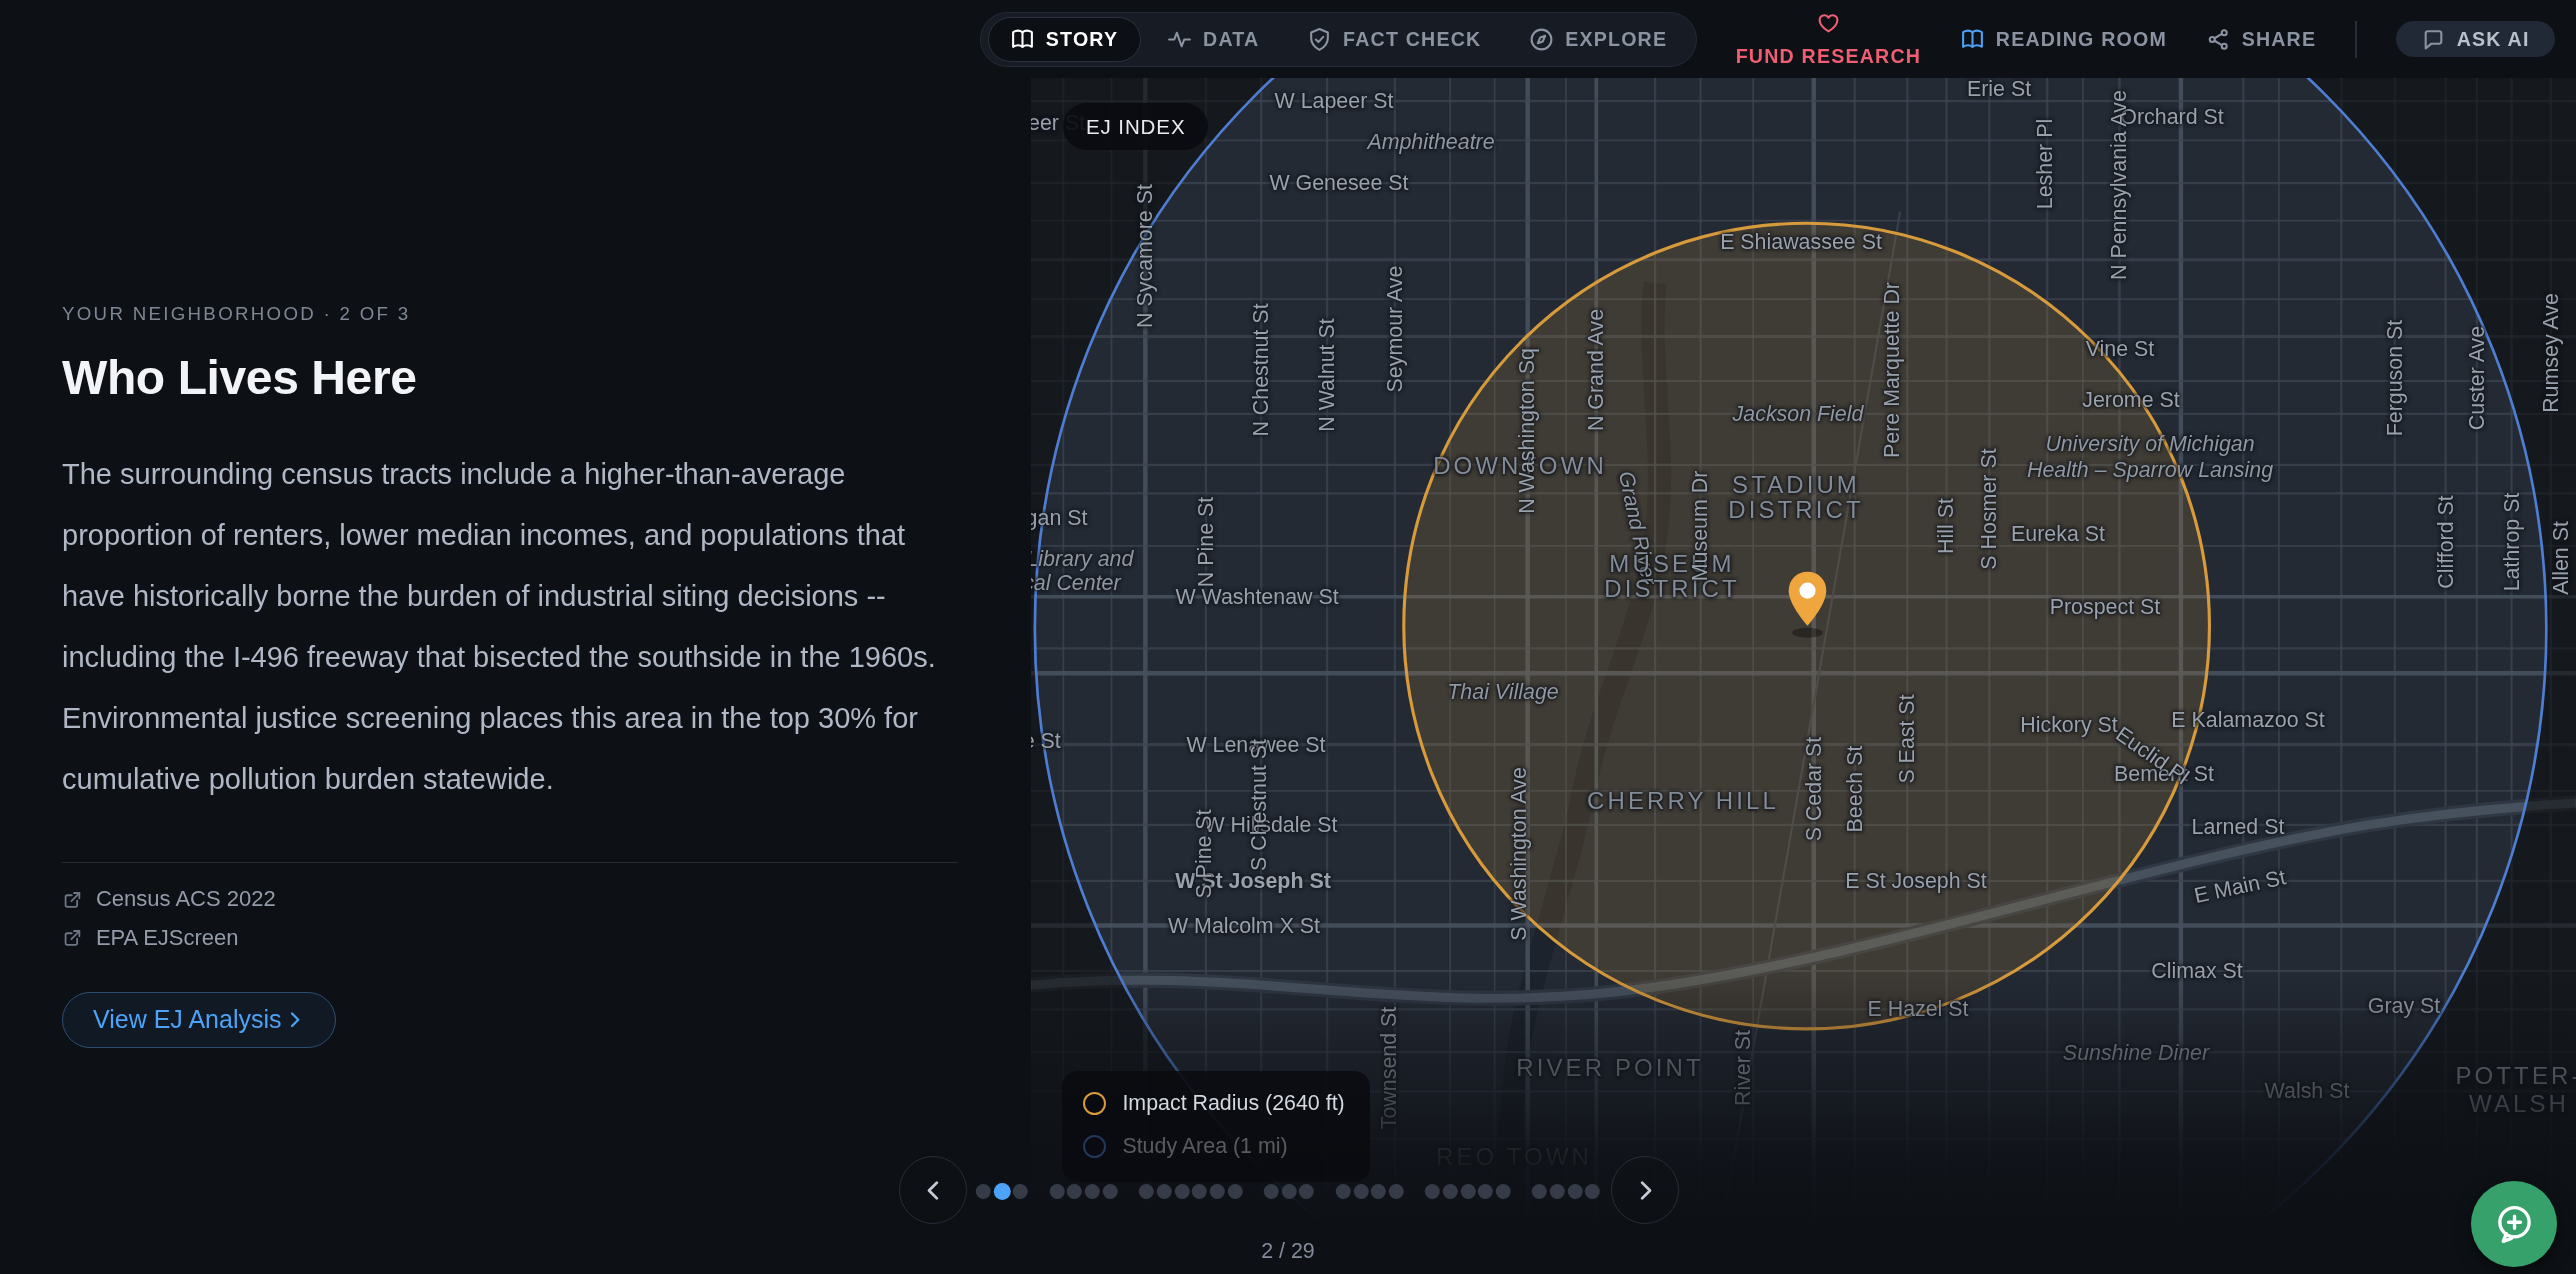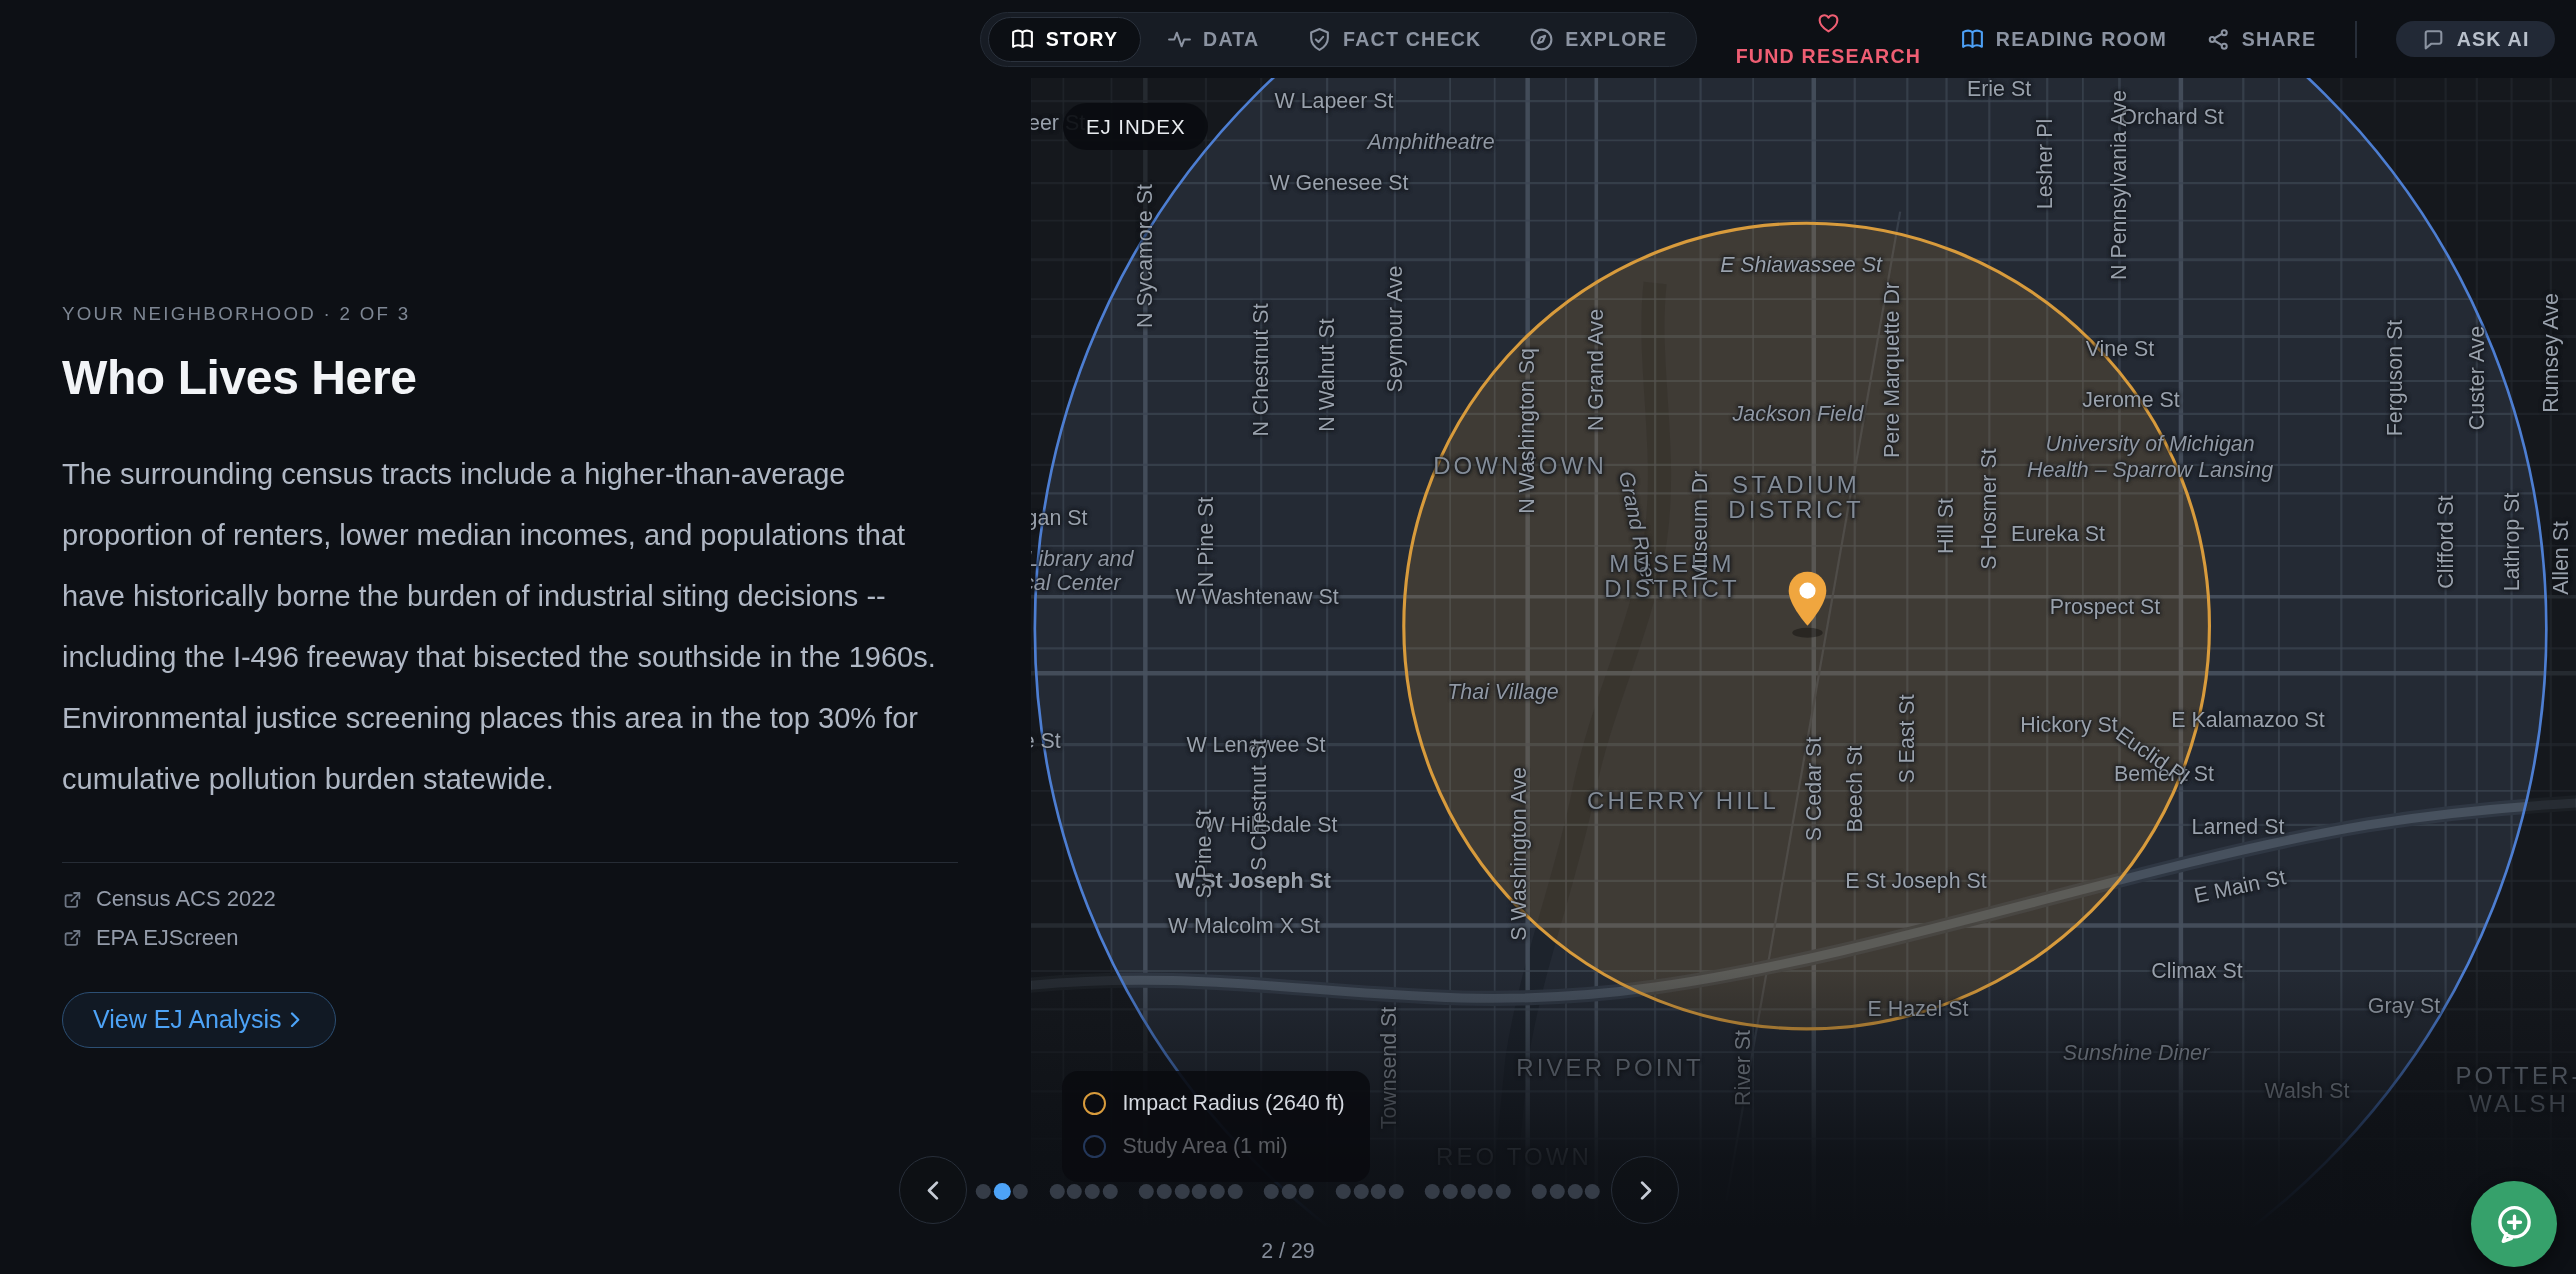--- a/index.html
+++ b/index.html
@@ -255,21 +255,21 @@
       <circle cx="870" cy="615" r="452" fill="rgba(205,150,62,0.16)" stroke="#d89b3c" stroke-width="3.5"></circle>
     </svg>
 
     <div id="map-labels">
         <span class="ml" style="left: 303px; top: 23px; transform: translate(-50%, -50%);">W Lapeer St</span>
         <span class="ml" style="left: -5.3px; top: 45px; transform: translate(-50%, -50%);">W Lapeer St</span>
         <span class="ml" style="left: 968px; top: 10.7px; transform: translate(-50%, -50%);">Erie St</span>
         <span class="ml" style="left: 1141px; top: 39px; transform: translate(-50%, -50%);">Orchard St</span>
         <span class="ml" style="left: 308px; top: 105px; transform: translate(-50%, -50%);">W Genesee St</span>
         <span class="ml it" style="left: 400px; top: 64px; transform: translate(-50%, -50%);">Amphitheatre</span>
-        <span class="ml" style="left: 770px; top: 187px; transform: translate(-50%, -50%); font-style: italic;">E Shiawassee St</span>
+        <span class="ml" style="left: 770px; top: 164px; transform: translate(-50%, -50%);">E Shiawassee St</span>
         <span class="ml" style="left: 1089px; top: 271px; transform: translate(-50%, -50%);">Vine St</span>
         <span class="ml" style="left: 1100px; top: 322px; transform: translate(-50%, -50%);">Jerome St</span>
         <span class="ml it" style="left: 1119px; top: 366px; transform: translate(-50%, -50%);">University of Michigan</span>
         <span class="ml it" style="left: 1119px; top: 392px; transform: translate(-50%, -50%);">Health – Sparrow Lansing</span>
         <span class="ml" style="left: 1027px; top: 456px; transform: translate(-50%, -50%);">Eureka St</span>
         <span class="ml" style="left: 1074px; top: 529px; transform: translate(-50%, -50%);">Prospect St</span>
         <span class="ml it" style="left: 767px; top: 336px; transform: translate(-50%, -50%);">Jackson Field</span>
         <span class="ml it" style="left: 472px; top: 614px; transform: translate(-50%, -50%);">Thai Village</span>
         <span class="ml" style="left: 226px; top: 519px; transform: translate(-50%, -50%);">W Washtenaw St</span>
         <span class="ml" style="left: 225px; top: 667px; transform: translate(-50%, -50%);">W Lenawee St</span>

